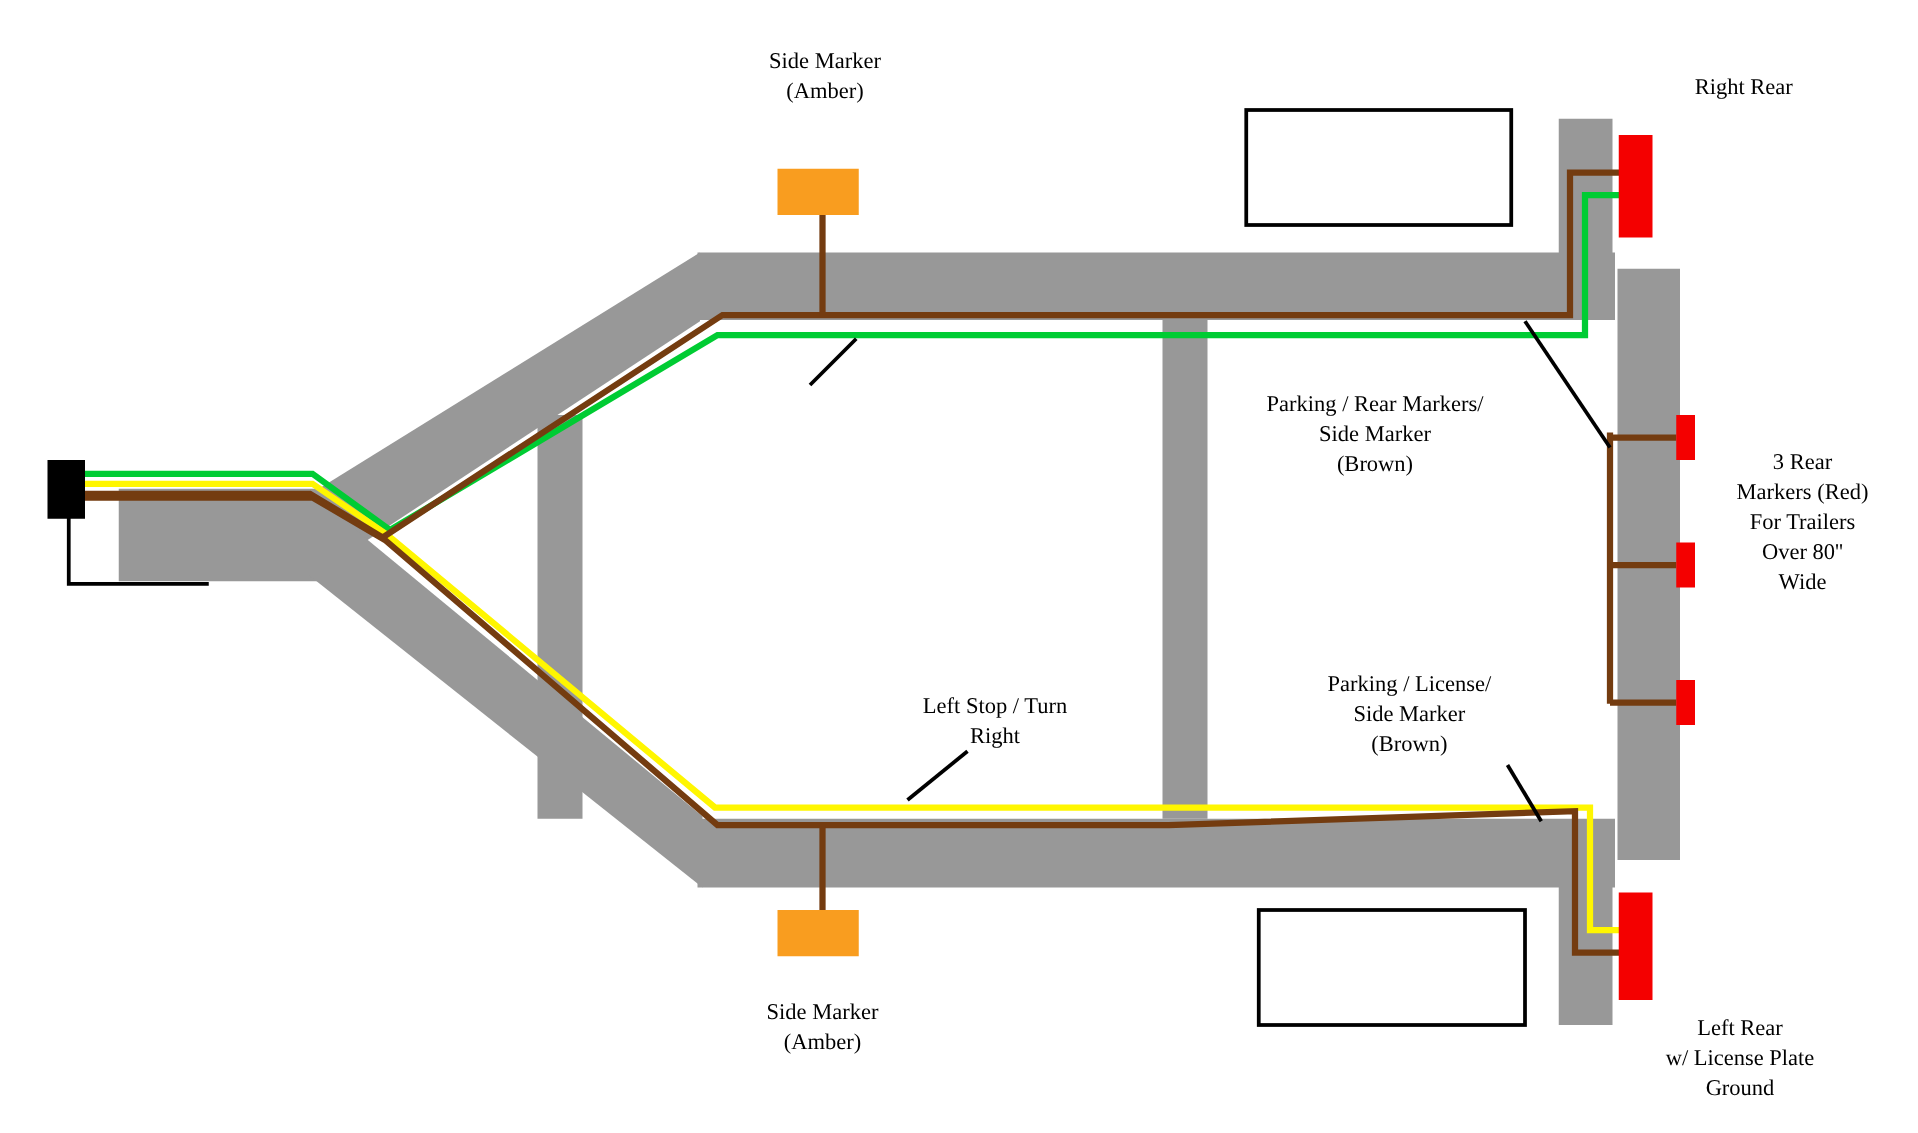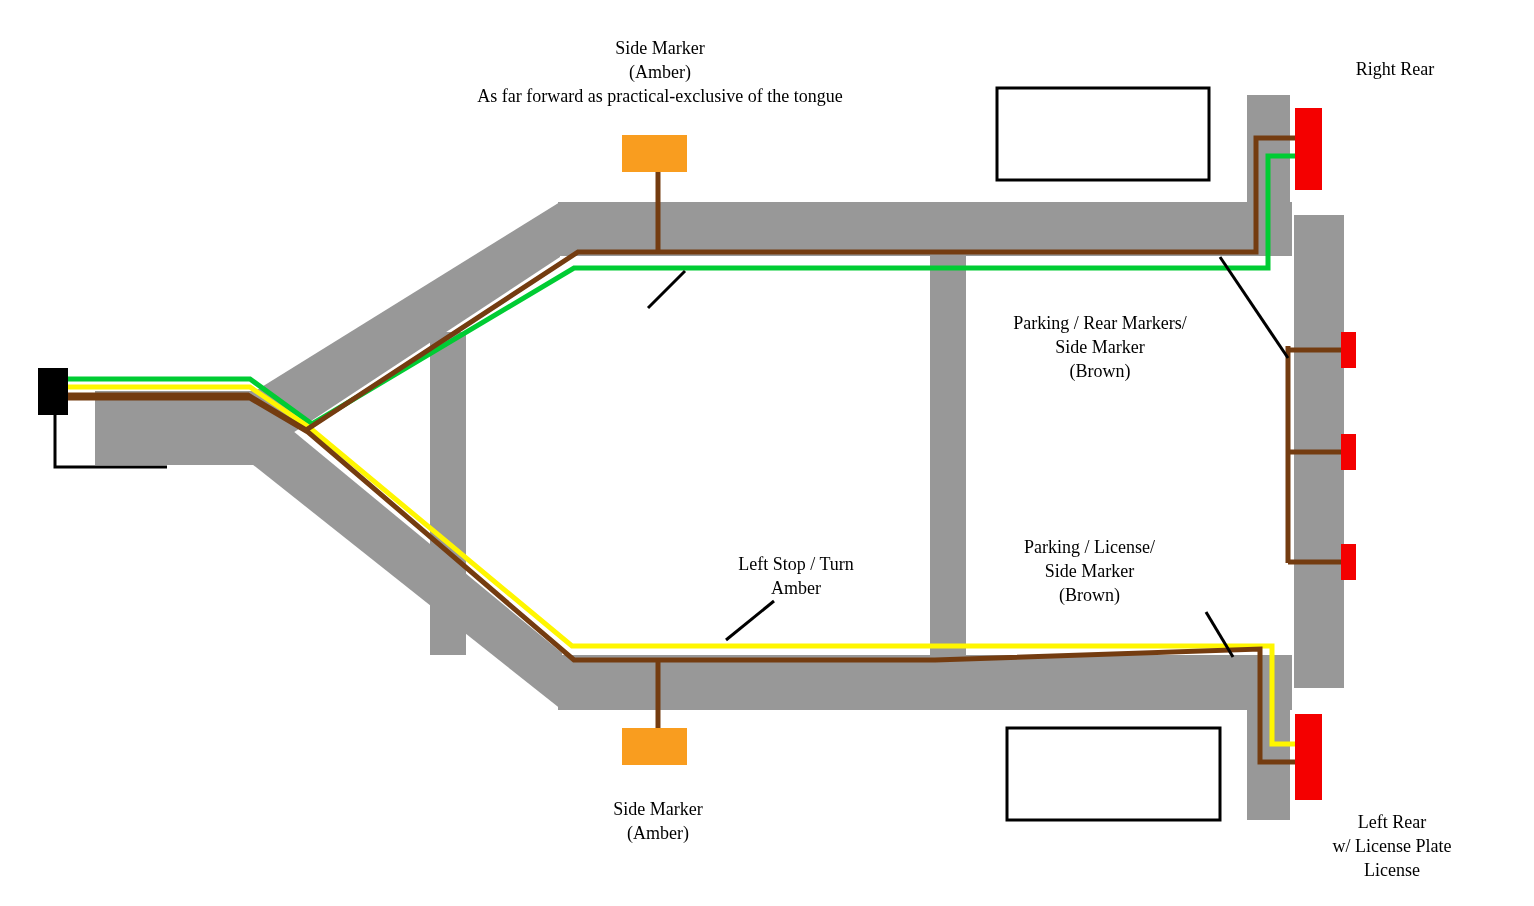--- a/index.html
+++ b/index.html
@@ -76,51 +76,57 @@
 
     <line x1="648" y1="308" x2="685" y2="271" stroke-width="3" stroke="#000000"></line>
     <line x1="1220" y1="257" x2="1288" y2="358" stroke-width="3" stroke="#000000"></line>
     <line x1="726" y1="640" x2="774" y2="601" stroke-width="3" stroke="#000000"></line>
     <line x1="1206" y1="612" x2="1233" y2="657" stroke-width="3" stroke="#000000"></line>
   </svg>
 
   <div class="label" style="left:375px;top:36px;width:570px">
     <div>Side Marker</div>
     <div>(Amber)</div>
-    <div>As far forward as practical-exclusive of the tongue</div>
   </div>
 
   <div class="label" style="left:1325px;top:57px;width:140px">
     <div>Right Rear</div>
   </div>
 
 
   <div class="label" style="left:985px;top:311px;width:230px">
     <div>Parking / Rear Markers/</div>
     <div>Side Marker</div>
     <div>(Brown)</div>
   </div>
 
+  <div class="label" style="left:1372px;top:357px;width:140px">
+    <div>3 Rear</div>
+    <div>Markers (Red)</div>
+    <div>For Trailers</div>
+    <div>Over 80''</div>
+    <div>Wide</div>
+  </div>
 
   <div class="label" style="left:696px;top:552px;width:200px">
     <div>Left Stop / Turn</div>
-    <div>Amber</div>
+    <div>Right</div>
   </div>
 
-  <div class="label" style="left:982px;top:535px;width:215px">
+  <div class="label" style="left:1020px;top:535px;width:215px">
     <div>Parking / License/</div>
     <div>Side Marker</div>
     <div>(Brown)</div>
   </div>
 
 
   <div class="label" style="left:1307px;top:810px;width:170px">
     <div>Left Rear</div>
     <div>w/ License Plate</div>
-    <div>License</div>
+    <div>Ground</div>
   </div>
 
   <div class="label" style="left:578px;top:797px;width:160px">
     <div>Side Marker</div>
     <div>(Amber)</div>
   </div>
 
 </div>
 
 </body></html>

